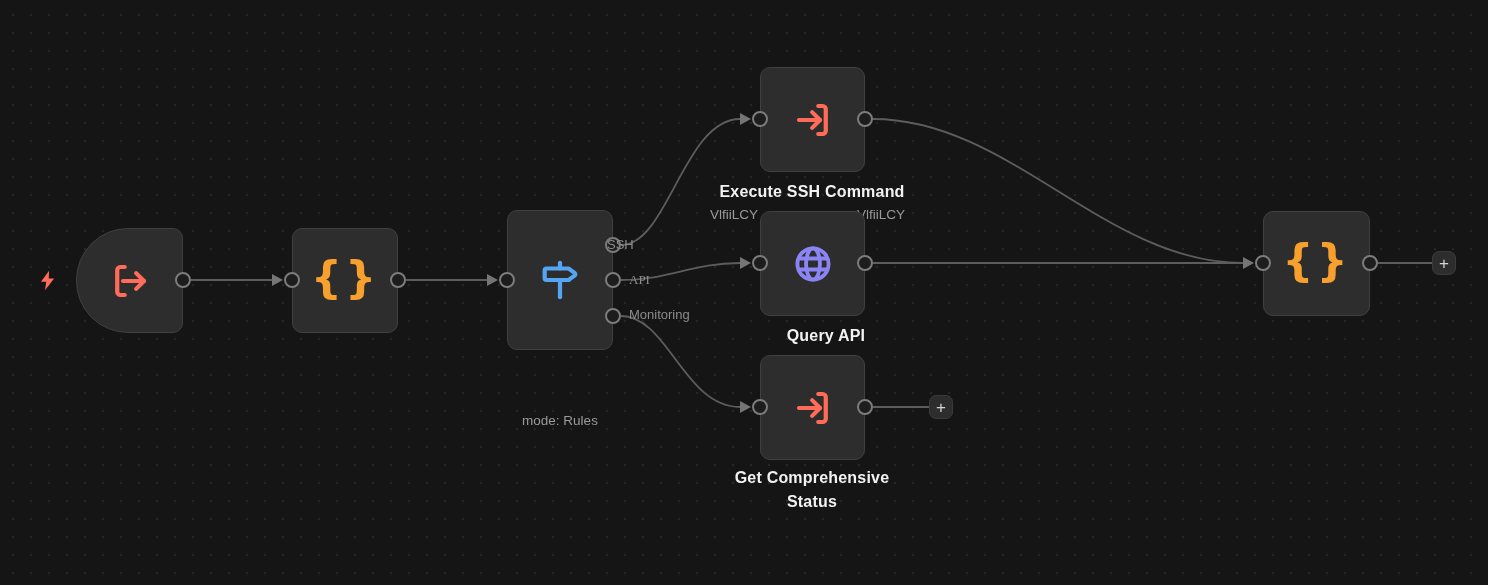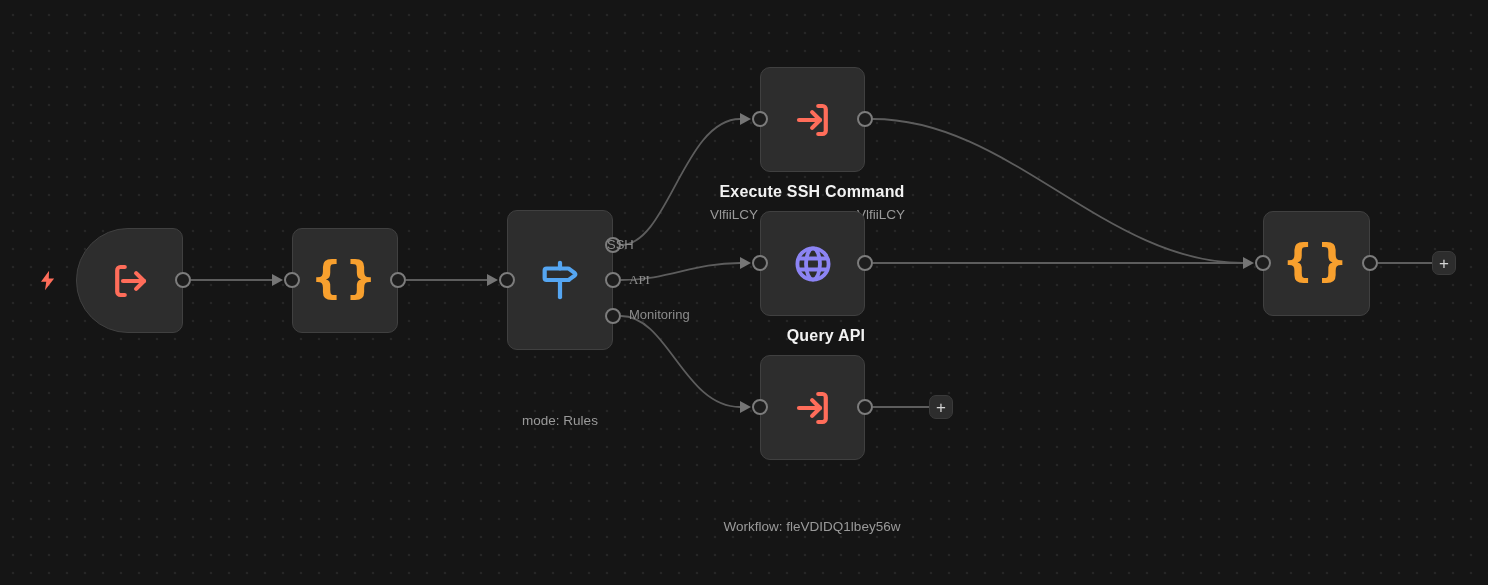--- a/index.html
+++ b/index.html
@@ -147,21 +147,21 @@
   <div class="port" style="left:752px;top:255px;"></div>
   <div class="port" style="left:857px;top:255px;"></div>
 
   <div class="node" style="left:760px;top:355px;width:105px;height:105px;">
     <svg class="icon" width="42" height="42" viewBox="0 0 24 24" fill="none" stroke="#FF6D5A" stroke-width="2.4" stroke-linecap="round" stroke-linejoin="round">
       <path d="M15 4 H17.5 A1.8 1.8 0 0 1 19.3 5.8 V18.2 A1.8 1.8 0 0 1 17.5 20 H15"></path>
       <path d="M4 12 H16"></path>
       <path d="M11.5 7.5 L16 12 L11.5 16.5"></path>
     </svg>
   </div>
-  <div class="sub" style="left:692px;top:518px;width:240px;">Workflow: fleVDIDQ1lbey56w</div>
+  <div class="title" style="left:712px;top:466px;width:200px;">Get Comprehensive Status</div>
   <div class="port" style="left:752px;top:399px;"></div>
   <div class="port" style="left:857px;top:399px;"></div>
   <div class="plus" style="left:929px;top:395px;">+</div>
 
   <div class="node" style="left:1263px;top:211px;width:107px;height:105px;">
     <div class="braces">{}</div>
   </div>
   <div class="port" style="left:1255px;top:255px;"></div>
   <div class="port" style="left:1362px;top:255px;"></div>
   <div class="plus" style="left:1432px;top:251px;">+</div>

